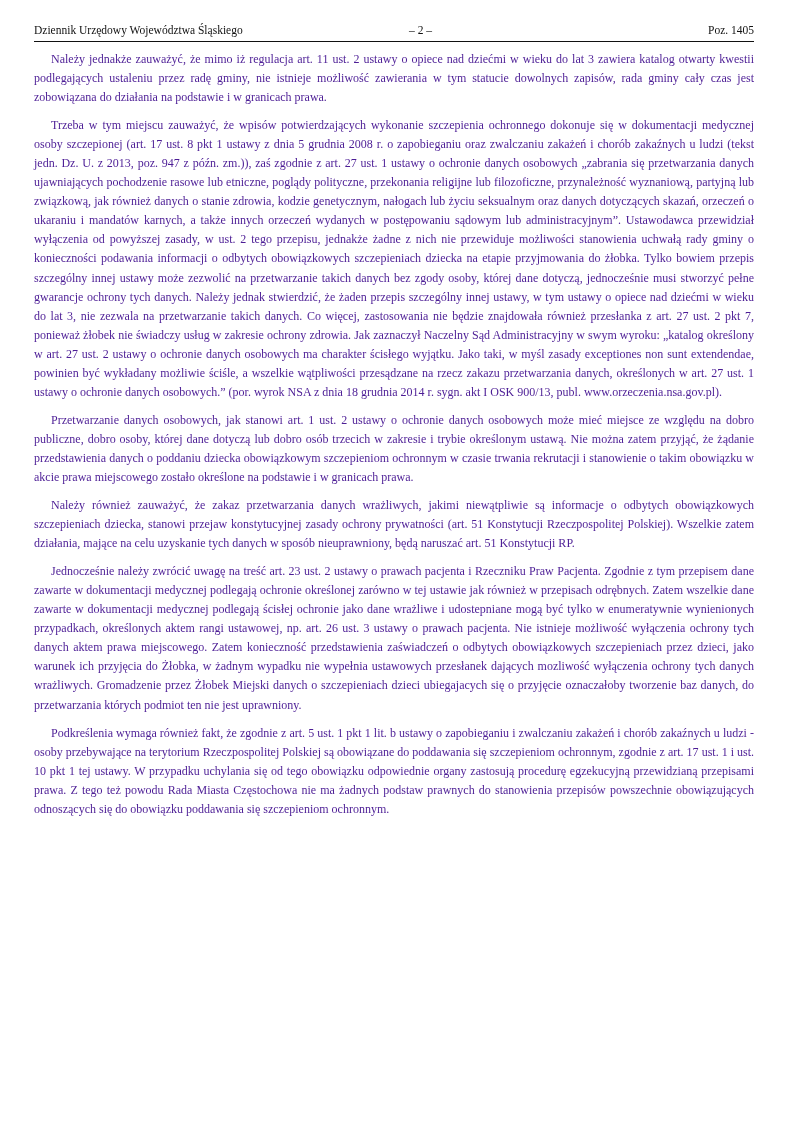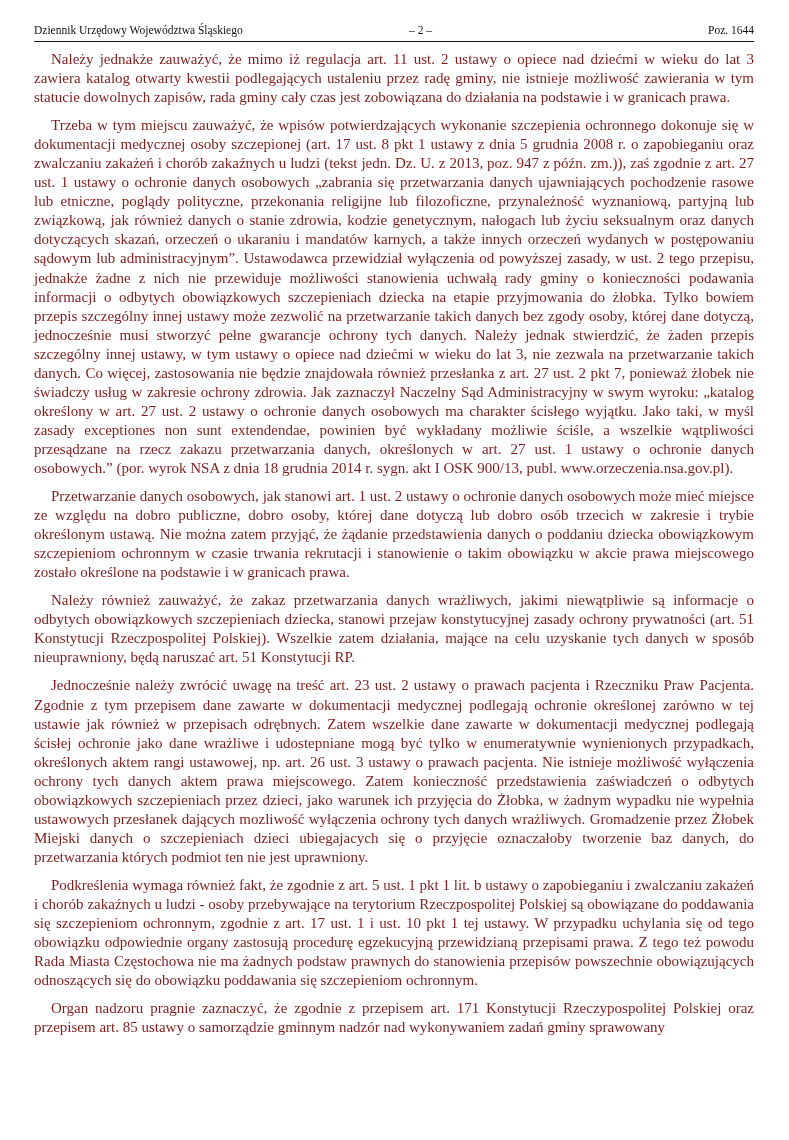--- a/index.html
+++ b/index.html
@@ -8,38 +8,37 @@
     .header {
       position: absolute; left: 34px; top: 21px; width: 720px; height: 20px;
       font-family: "Liberation Serif", serif; font-size: 11.5px; color: #111;
       border-bottom: 1.5px solid #111;
     }
     .header .left { position: absolute; left: 0; top: 3px; }
     .header .center { position: absolute; left: 375px; top: 3px; }
     .header .right { position: absolute; right: 0; top: 3px; }
     .body {
       position: absolute; left: 34px; top: 50px; width: 720px;
-      font-family: "Liberation Serif", serif; font-size: 15px; line-height: 19.05px;
-      color: #7f1d1d; text-align: justify;
+      font-family: "Liberation Serif", serif; font-size: 12px; line-height: 19.05px;
+      color: #4c1d95; text-align: justify;
     }
     .body p { margin: 0 0 9px 0; text-indent: 17px; }
     .body b { font-weight: normal; }
   </style>
 </head>
 <body>
 
 <div class="page">
   <div class="header">
     <span class="left">Dziennik Urzędowy Województwa Śląskiego</span>
     <span class="center">– 2 –</span>
-    <span class="right">Poz. 1644</span>
+    <span class="right">Poz. 1405</span>
   </div>
 
   <div class="body">
     <p>Należy jednakże zauważyć, że mimo iż regulacja art. 11 ust. 2 ustawy o opiece nad dziećmi w wieku do lat 3 zawiera katalog otwarty kwestii podlegających ustaleniu przez radę gminy, nie istnieje możliwość zawierania w tym statucie dowolnych zapisów, rada gminy cały czas jest zobowiązana do działania na podstawie i w granicach prawa.</p>
     <p><span>Trzeba w tym miejscu zauważyć, że wpisów potwierdzających wykonanie szczepienia ochronnego dokonuje się w dokumentacji medycznej osoby szczepionej (art. 17 ust. 8 pkt 1 ustawy z dnia 5 grudnia 2008 r. o zapobieganiu oraz zwalczaniu zakażeń i chorób zakaźnych u ludzi (tekst jedn. Dz. U. z 2013, poz. 947 z późn. zm.)), zaś zgodnie z art. 27 ust. 1 ustawy o ochronie danych osobowych „zabrania się przetwarzania danych ujawniających pochodzenie rasowe lub etniczne, poglądy polityczne, przekonania religijne lub filozoficzne, przynależność wyznaniową, partyjną lub związkową, jak również </span><b>danych o stanie zdrowia</b><span>, kodzie genetycznym, nałogach lub życiu seksualnym oraz danych dotyczących skazań, orzeczeń o ukaraniu i mandatów karnych, a także innych orzeczeń wydanych w postępowaniu sądowym lub administracyjnym”. Ustawodawca przewidział wyłączenia od powyższej zasady, w ust. 2 tego przepisu, jednakże żadne z nich nie przewiduje możliwości stanowienia uchwałą rady gminy o konieczności podawania informacji o odbytych obowiązkowych szczepieniach dziecka na etapie przyjmowania do żłobka. Tylko bowiem przepis szczególny innej ustawy może zezwolić na przetwarzanie takich danych bez zgody osoby, której dane dotyczą, jednocześnie musi stworzyć pełne gwarancje ochrony tych danych. Należy jednak stwierdzić, że żaden przepis szczególny innej ustawy, w tym ustawy o opiece nad dziećmi w wieku do lat 3, nie zezwala na przetwarzanie takich danych. Co więcej, zastosowania nie będzie znajdowała również przesłanka z art. 27 ust. 2 pkt 7, ponieważ żłobek nie świadczy usług w zakresie ochrony zdrowia. Jak zaznaczył Naczelny Sąd Administracyjny w swym wyroku: „katalog określony w art. 27 ust. 2 ustawy o ochronie danych osobowych ma charakter ścisłego wyjątku. Jako taki, w myśl zasady exceptiones non sunt extendendae, powinien być wykładany możliwie ściśle, a wszelkie wątpliwości przesądzane na rzecz zakazu przetwarzania danych, określonych w art. 27 ust. 1 ustawy o ochronie danych osobowych.” (por. wyrok NSA z dnia 18 grudnia 2014 r. sygn. akt I OSK 900/13, publ. www.orzeczenia.nsa.gov.pl).</span></p>
     <p>Przetwarzanie danych osobowych, jak stanowi art. 1 ust. 2 ustawy o ochronie danych osobowych może mieć miejsce ze względu na dobro publiczne, dobro osoby, której dane dotyczą lub dobro osób trzecich w zakresie i trybie określonym ustawą. Nie można zatem przyjąć, że żądanie przedstawienia danych o poddaniu dziecka obowiązkowym szczepieniom ochronnym w czasie trwania rekrutacji i stanowienie o takim obowiązku w akcie prawa miejscowego zostało określone na podstawie i w granicach prawa.</p>
     <p>Należy również zauważyć, że zakaz przetwarzania danych wrażliwych, jakimi niewątpliwie są informacje o odbytych obowiązkowych szczepieniach dziecka, stanowi przejaw konstytucyjnej zasady ochrony prywatności (art. 51 Konstytucji Rzeczpospolitej Polskiej). Wszelkie zatem działania, mające na celu uzyskanie tych danych w sposób nieuprawniony, będą naruszać art. 51 Konstytucji RP.</p>
     <p>Jednocześnie należy zwrócić uwagę na treść art. 23 ust. 2 ustawy o prawach pacjenta i Rzeczniku Praw Pacjenta. Zgodnie z tym przepisem dane zawarte w dokumentacji medycznej podlegają ochronie określonej zarówno w tej ustawie jak również w przepisach odrębnych. Zatem wszelkie dane zawarte w dokumentacji medycznej podlegają ścisłej ochronie jako dane wrażliwe i udostepniane mogą być tylko w enumeratywnie wynienionych przypadkach, określonych aktem rangi ustawowej, np. art. 26 ust. 3 ustawy o prawach pacjenta. Nie istnieje możliwość wyłączenia ochrony tych danych aktem prawa miejscowego. Zatem konieczność przedstawienia zaświadczeń o odbytych obowiązkowych szczepieniach przez dzieci, jako warunek ich przyjęcia do Żłobka, w żadnym wypadku nie wypełnia ustawowych przesłanek dających mozliwość wyłączenia ochrony tych danych wrażliwych. Gromadzenie przez Żłobek Miejski danych o szczepieniach dzieci ubiegajacych się o przyjęcie oznaczałoby tworzenie baz danych, do przetwarzania których podmiot ten nie jest uprawniony.</p>
     <p>Podkreślenia wymaga również fakt, że zgodnie z art. 5 ust. 1 pkt 1 lit. b ustawy o zapobieganiu i zwalczaniu zakażeń i chorób zakaźnych u ludzi - osoby przebywające na terytorium Rzeczpospolitej Polskiej są obowiązane do poddawania się szczepieniom ochronnym, zgodnie z art. 17 ust. 1 i ust. 10 pkt 1 tej ustawy. W przypadku uchylania się od tego obowiązku odpowiednie organy zastosują procedurę egzekucyjną przewidzianą przepisami prawa. Z tego też powodu Rada Miasta Częstochowa nie ma żadnych podstaw prawnych do stanowienia przepisów powszechnie obowiązujących odnoszących się do obowiązku poddawania się szczepieniom ochronnym.</p>
-    <p>Organ nadzoru pragnie zaznaczyć, że zgodnie z przepisem art. 171 Konstytucji Rzeczypospolitej Polskiej oraz przepisem art. 85 ustawy o samorządzie gminnym nadzór nad wykonywaniem zadań gminy sprawowany</p>
   </div>
 </div>
 
 </body></html>

